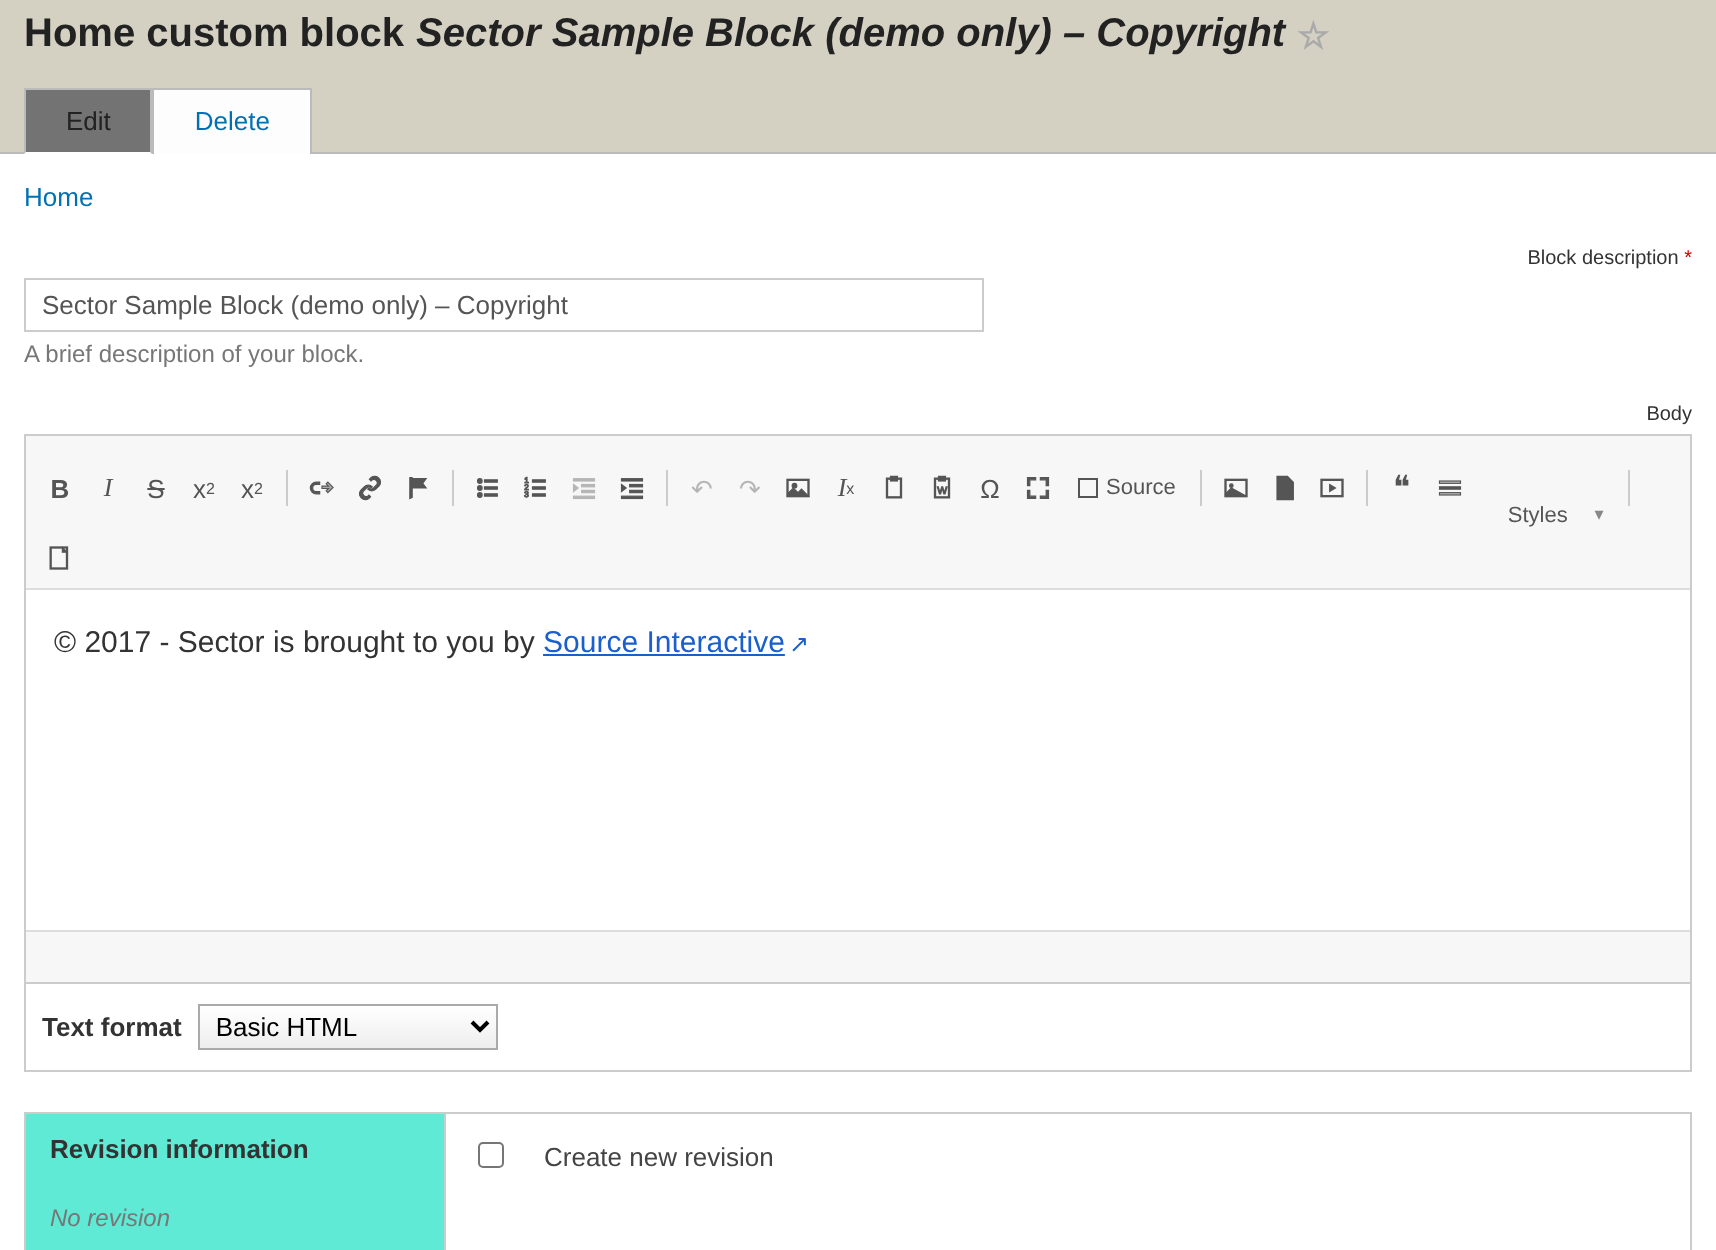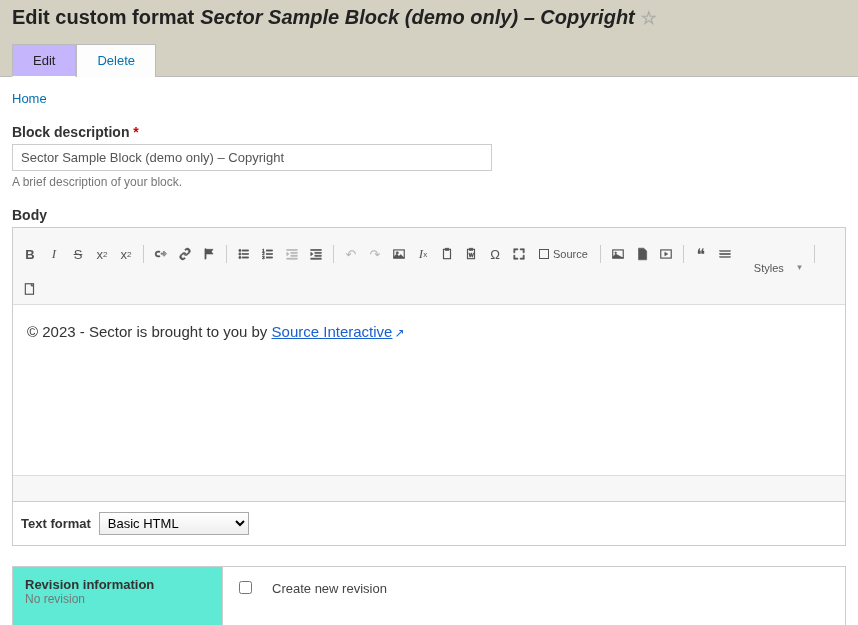--- a/index.html
+++ b/index.html
@@ -25,21 +25,21 @@
     gap: 6px;
   }
   .page-title .italic { font-style: italic; font-weight: bold; }
   .star-icon { color: #aaa; font-size: 18px; cursor: pointer; }
   .tabs {
     display: flex;
     gap: 0;
   }
   .tab {
     padding: 8px 20px;
-    background: #c4b5fd;
+    background: #737373;
     border: 1px solid #bbb;
     border-bottom: none;
     font-size: 13px;
     color: #0071b3;
     cursor: pointer;
     position: relative;
     top: 1px;
   }
   .tab.active {
     color: #222;
@@ -53,24 +53,25 @@
     padding: 14px 12px;
     border-top: 1px solid #bbb;
   }
   .breadcrumb a {
     color: #0071b3;
     text-decoration: none;
     font-size: 13px;
   }
   .form-item { margin-top: 18px; }
   .form-label {
-    font-weight: bold;
-    font-size: 14px;
+    font-weight: normal;
+    font-size: 10px;
     display: block;
     margin-bottom: 4px;
+    text-align: right;
   }
   .required-marker { color: #cc0000; }
   .text-input {
     width: 480px;
     padding: 5px 8px;
     border: 1px solid #ccc;
     font-size: 13px;
     color: #555;
     font-family: inherit;
   }
@@ -180,21 +181,21 @@
     margin-top: 20px;
     min-height: 60px;
   }
   .vtabs-menu {
     width: 210px;
     background: #5eead4;
     border-right: 1px solid #ccc;
     padding: 10px 12px;
   }
   .vtabs-menu .vt-title { font-weight: bold; font-size: 13px; }
-  .vtabs-menu .vt-sub { color: #777; font-size: 12px; margin-top: 0; }
+  .vtabs-menu .vt-sub { color: #777; font-size: 12px; margin-top: 20px; font-style: italic; }
   .vtabs-pane {
     flex: 1;
     padding: 14px 16px;
     display: flex;
     align-items: flex-start;
     gap: 20px;
   }
   .vtabs-pane input[type=checkbox] { margin: 0; }
   .vtabs-pane label { font-size: 13px; color: #444; }
   .actions {
@@ -212,21 +213,21 @@
     font-weight: bold;
     font-size: 14px;
     cursor: pointer;
   }
 </style>
 </head>
 <body>
 
 <div class="header-region">
   <h1 class="page-title">
-    <span>Edit custom format</span>
+    <span>Home custom block</span>
     <span class="italic">Sector Sample Block (demo only) – Copyright</span>
     <span class="star-icon">☆</span>
   </h1>
   <div class="tabs">
     <div class="tab active">Edit</div>
     <div class="tab">Delete</div>
   </div>
 </div>
 
 <div class="content">
@@ -389,21 +390,21 @@
         <span class="tsep"></span>
         <span class="tbtn">
             <svg viewBox="0 0 24 24">
               <rect x="4" y="3" width="14" height="18" fill="none" stroke-width="2"></rect>
               <path d="M14 3l4 4h-4z" fill="#555"></path>
             </svg>
           </span>
       </div>
 
       <div class="editor-area">
-        <span>© 2023 - Sector is brought to you by </span><a href="#">Source Interactive</a><span class="ext-link-icon">↗</span>
+        <span>© 2017 - Sector is brought to you by </span><a href="#">Source Interactive</a><span class="ext-link-icon">↗</span>
       </div>
       <div class="editor-footer"></div>
     </div>
 
     <div class="text-format-row">
       <span class="lbl">Text format</span>
       <select class="format-select">
         <option>Basic HTML</option>
       </select>
     </div>

